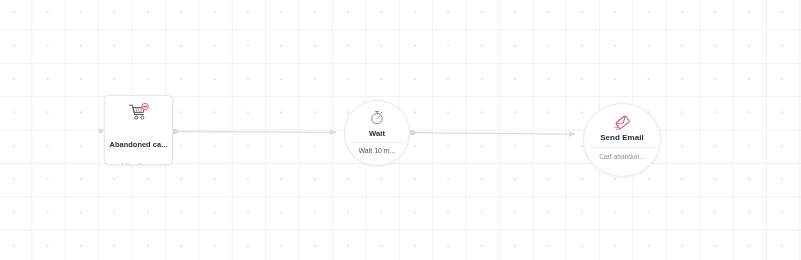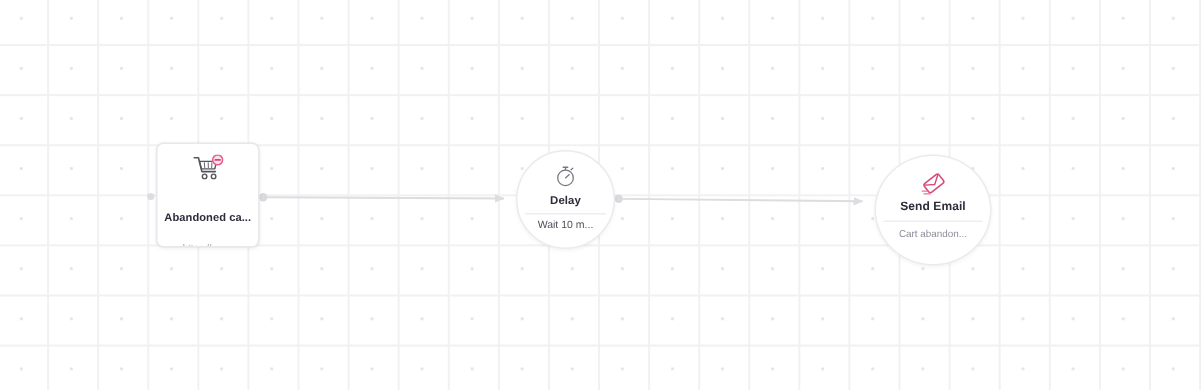--- a/index.html
+++ b/index.html
@@ -199,21 +199,21 @@
   <div class="circle-node node-delay">
     <div class="node-icon-wrap">
       <svg width="14" height="15" viewBox="0 0 14 15">
         <circle cx="7" cy="8.6" r="5.2" fill="none" stroke="#76767f" stroke-width="0.85"></circle>
         <line x1="5.5" y1="1.5" x2="8.5" y2="1.5" stroke="#76767f" stroke-width="0.9" stroke-linecap="round"></line>
         <line x1="7" y1="1.6" x2="7" y2="3.4" stroke="#76767f" stroke-width="0.9"></line>
         <line x1="10.7" y1="3.2" x2="11.9" y2="2.1" stroke="#76767f" stroke-width="0.85" stroke-linecap="round"></line>
         <line x1="7" y1="8.6" x2="9.5" y2="6.4" stroke="#76767f" stroke-width="0.85" stroke-linecap="round"></line>
       </svg>
     </div>
-    <div class="node-title">Delay</div>
+    <div class="node-title">Wait</div>
     <div class="node-divider"></div>
     <div class="node-sub">Wait  10 m...</div>
   </div>
 
   <div class="circle-node node-email">
     <div class="node-icon-wrap">
       <svg width="17" height="16" viewBox="0 0 17 16">
         <g transform="rotate(-38 8.5 8)">
           <rect x="2.2" y="4.6" width="12.4" height="7.4" rx="1.5" fill="none" stroke="#d64b78" stroke-width="1.05"></rect>
           <path d="M2.9 5.4 L8.4 9.2 L13.9 5.4" fill="none" stroke="#d64b78" stroke-width="0.95" stroke-linecap="round" stroke-linejoin="round"></path>

